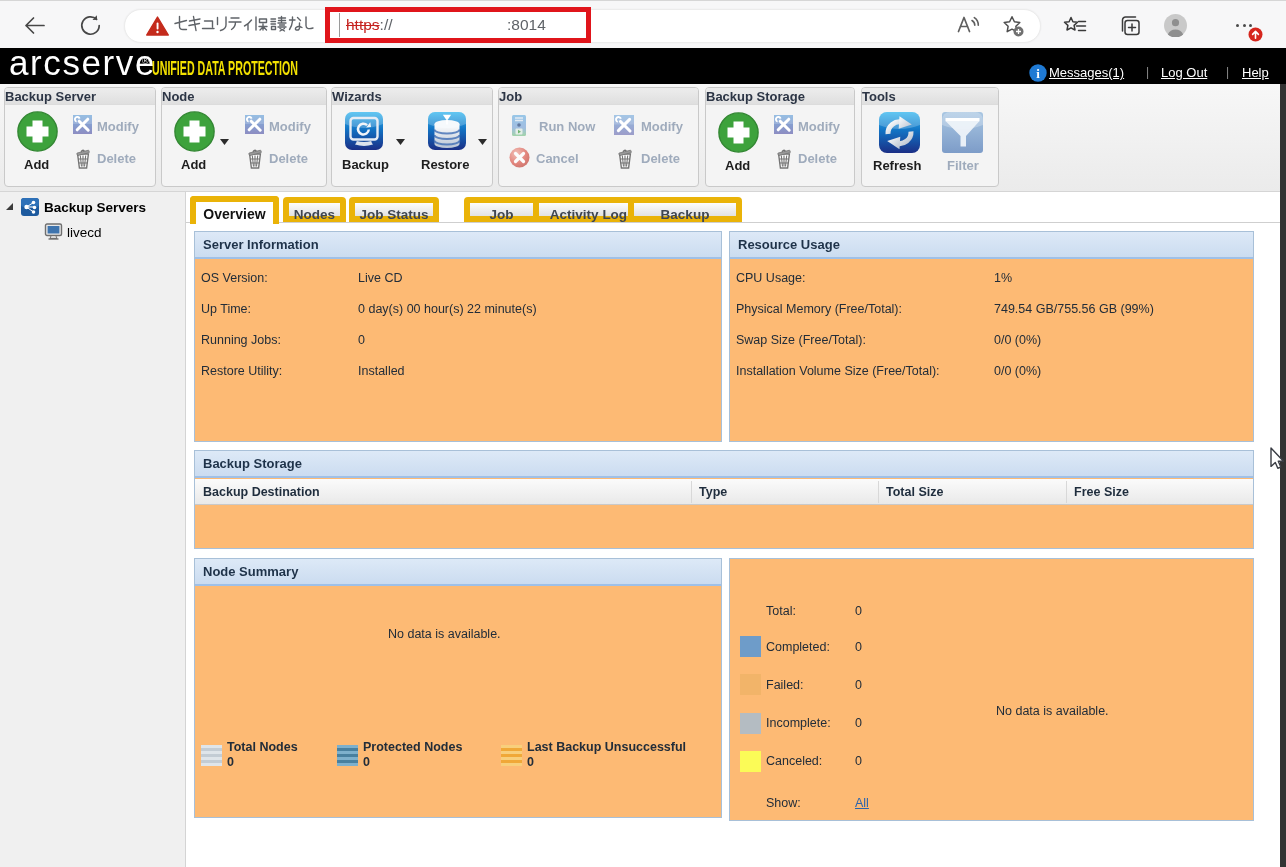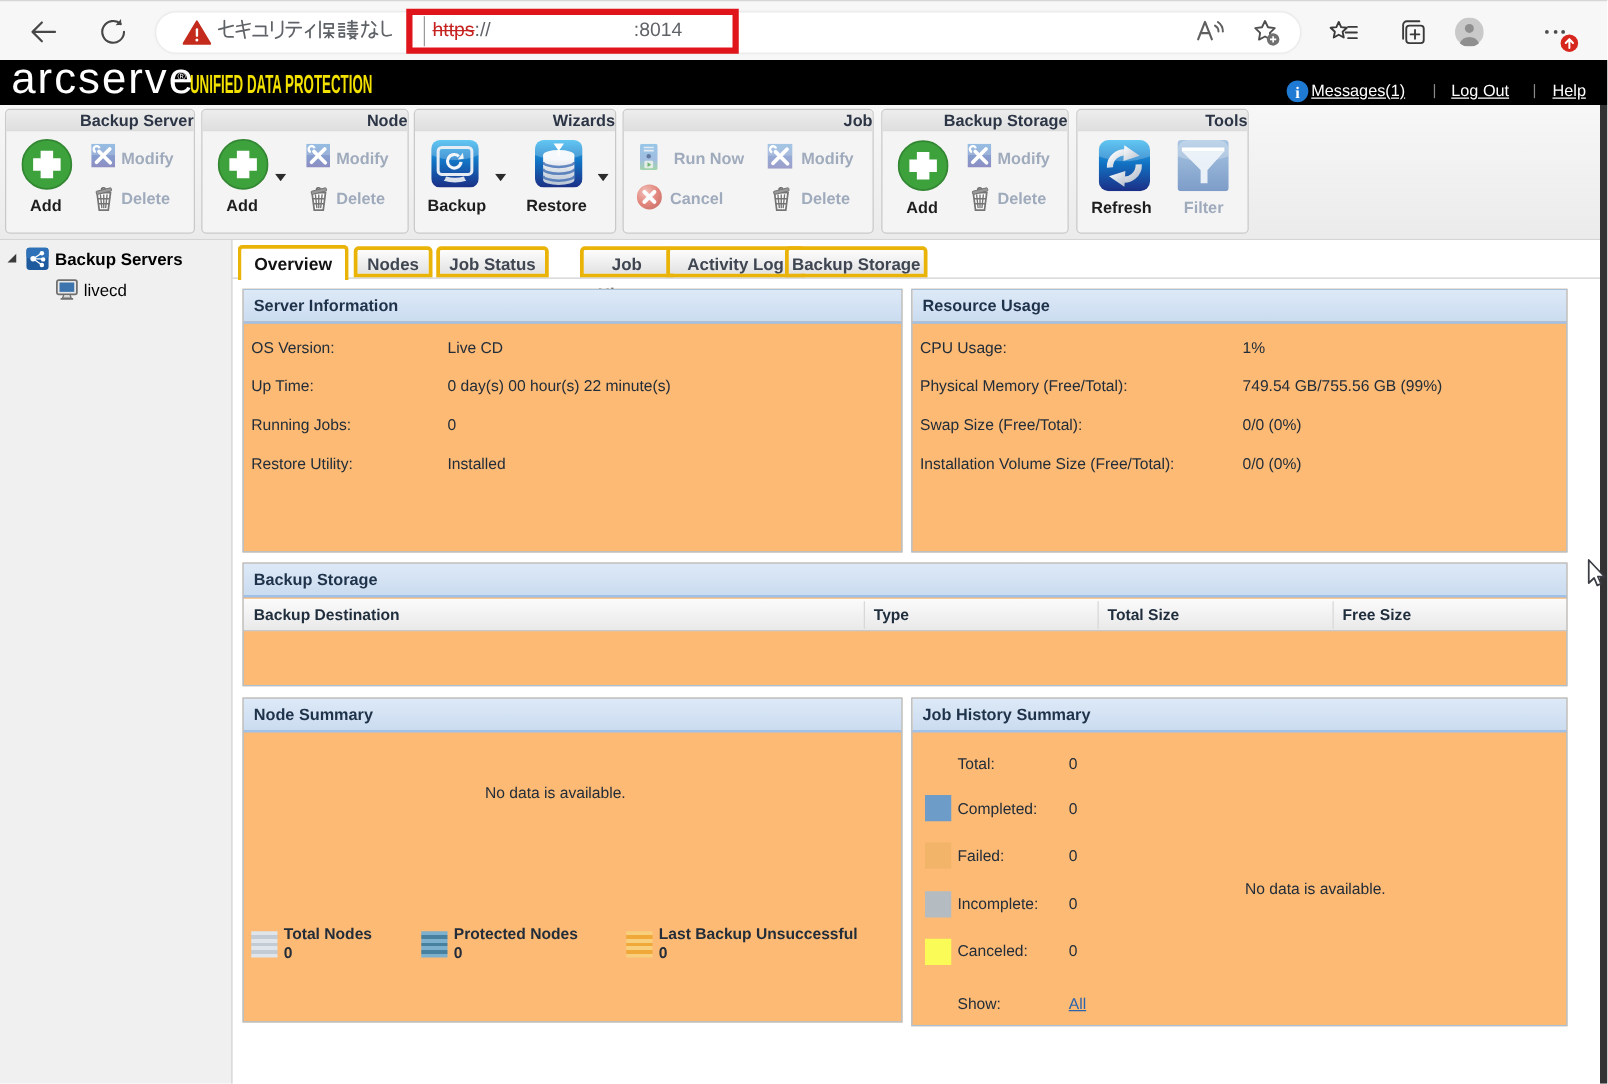--- a/index.html
+++ b/index.html
@@ -10,28 +10,28 @@
 #pill{left:124px;top:9px;width:917px;height:34px;background:#fff;border:1px solid #ececec;border-radius:17px;box-shadow:0 0 2px rgba(0,0,0,.06)}
 #redbox{left:325px;top:7px;width:266px;height:36px;border:5px solid #e0151b;background:transparent}
 
 #black{left:0;top:48px;width:1286px;height:36px;background:#000;color:#fff}
 #logo{left:9px;top:44px;font-size:35px;color:#fff;letter-spacing:1.6px;line-height:37px}
 #udp{left:152px;top:56px;color:#f3e100;font-weight:bold;font-size:21px;transform:scale(.507,1);transform-origin:left top;letter-spacing:0px;white-space:nowrap}
 .hlink{color:#fff;font-size:13px;text-decoration:underline}
 
 #ribbon{left:0;top:84px;width:1280px;height:108px;background:linear-gradient(#f7f7f7,#ebebeb);border-bottom:1px solid #d5d5d5}
 .grp{position:absolute;top:3px;height:100px;background:#f4f4f4;border:1px solid #c9c9c9;border-radius:4px;overflow:hidden}
-.ghead{position:absolute;left:0;top:0;width:100%;height:17px;background:linear-gradient(#ededed,#dfdfdf);border-bottom:1px solid #dcdcdc;text-align:right;font-weight:bold;font-size:13px;color:#2c3545;line-height:17px}
+.ghead{position:absolute;left:0;top:0;width:100%;height:17px;background:linear-gradient(#ededed,#dfdfdf);border-bottom:1px solid #dcdcdc;text-align:left;font-weight:bold;font-size:13px;color:#2c3545;line-height:17px}
 .blab{position:absolute;font-size:13px;font-weight:bold;color:#9fabbc}
 .blab.en{color:#1d1d1d}
 
 #sidebar{left:0;top:192px;width:186px;height:675px;background:#f0f0f0;border-right:1px solid #d4d4d4}
 #main{left:187px;top:192px;width:1093px;height:675px;background:#fff}
 #scrollbar{left:1280px;top:84px;width:6px;height:783px;background:#333}
-.tab{position:absolute;top:197px;height:25px;background:linear-gradient(#fdfdfd,#e2e2e2);border:3px solid #eab308;border-radius:4px 4px 0 0;text-align:center;font-size:13.5px;font-weight:bold;color:#3f4652;line-height:24px}
+.tab{position:absolute;top:197px;height:25px;background:linear-gradient(#fdfdfd,#e2e2e2);border:6px solid #eab308;border-radius:4px 4px 0 0;text-align:center;font-size:13.5px;font-weight:bold;color:#3f4652;line-height:24px}
 .tab.active{top:196px;height:28px;background:#fff;border-bottom:none;color:#111;font-size:14px;z-index:3}
 #tabline{left:186px;top:222px;width:1094px;height:1px;background:#cfcfcf;z-index:1}
 .panel{position:absolute;background:#fdba74;border:1px solid #a8c0d8}
 .phead{position:absolute;left:0;top:0;width:100%;height:27px;background:linear-gradient(#dde9f7,#cbdcf0);border-bottom:2px solid #9fc0e7;font-weight:bold;font-size:13px;color:#1e3249;line-height:26px;padding-left:8px}
 .lbl{position:absolute;font-size:12.5px;color:#222d39;white-space:nowrap}
 .sq{position:absolute;width:21px;height:21px}
 
 #thead{position:absolute;left:0;top:28px;width:100%;height:26px;background:linear-gradient(#fbfbfb,#e9e9e9);border-bottom:1px solid #c9c9c9}
 .th{position:absolute;top:0;font-size:12.5px;font-weight:bold;color:#1f2d3d;line-height:26px}
 .tsep{position:absolute;top:2px;width:1px;height:22px;background:#d8d8d8}
@@ -397,21 +397,20 @@
   <div class="lbl" style="left:32px;top:181px;font-weight:bold">Total Nodes</div>
   <div class="lbl" style="left:32px;top:196px;font-weight:bold">0</div>
   <div class="sq" style="left:142px;top:186px;background:repeating-linear-gradient(#7db0cc 0 3px,#48809f 3px 6px)"></div>
   <div class="lbl" style="left:168px;top:181px;font-weight:bold">Protected Nodes</div>
   <div class="lbl" style="left:168px;top:196px;font-weight:bold">0</div>
   <div class="sq" style="left:306px;top:186px;background:repeating-linear-gradient(#f8cf7c 0 3px,#f0a838 3px 6px)"></div>
   <div class="lbl" style="left:332px;top:181px;font-weight:bold">Last Backup Unsuccessful</div>
   <div class="lbl" style="left:332px;top:196px;font-weight:bold">0</div>
 </div>
 <div class="panel" style="left:729px;top:558px;width:525px;height:263px">
-  <div class="phead">Job History Summary</div>
   <div class="lbl" style="left:36px;top:45px">Total:</div>
     <div class="lbl" style="left:125px;top:45px">0</div>
   <div class="sq" style="left:10px;top:77px;background:#6e9cc9"></div>
   <div class="lbl" style="left:36px;top:81px">Completed:</div>
     <div class="lbl" style="left:125px;top:81px">0</div>
   <div class="sq" style="left:10px;top:115px;background:#f2b469"></div>
   <div class="lbl" style="left:36px;top:119px">Failed:</div>
     <div class="lbl" style="left:125px;top:119px">0</div>
   <div class="sq" style="left:10px;top:154px;background:#b4bcc2"></div>
   <div class="lbl" style="left:36px;top:157px">Incomplete:</div>

